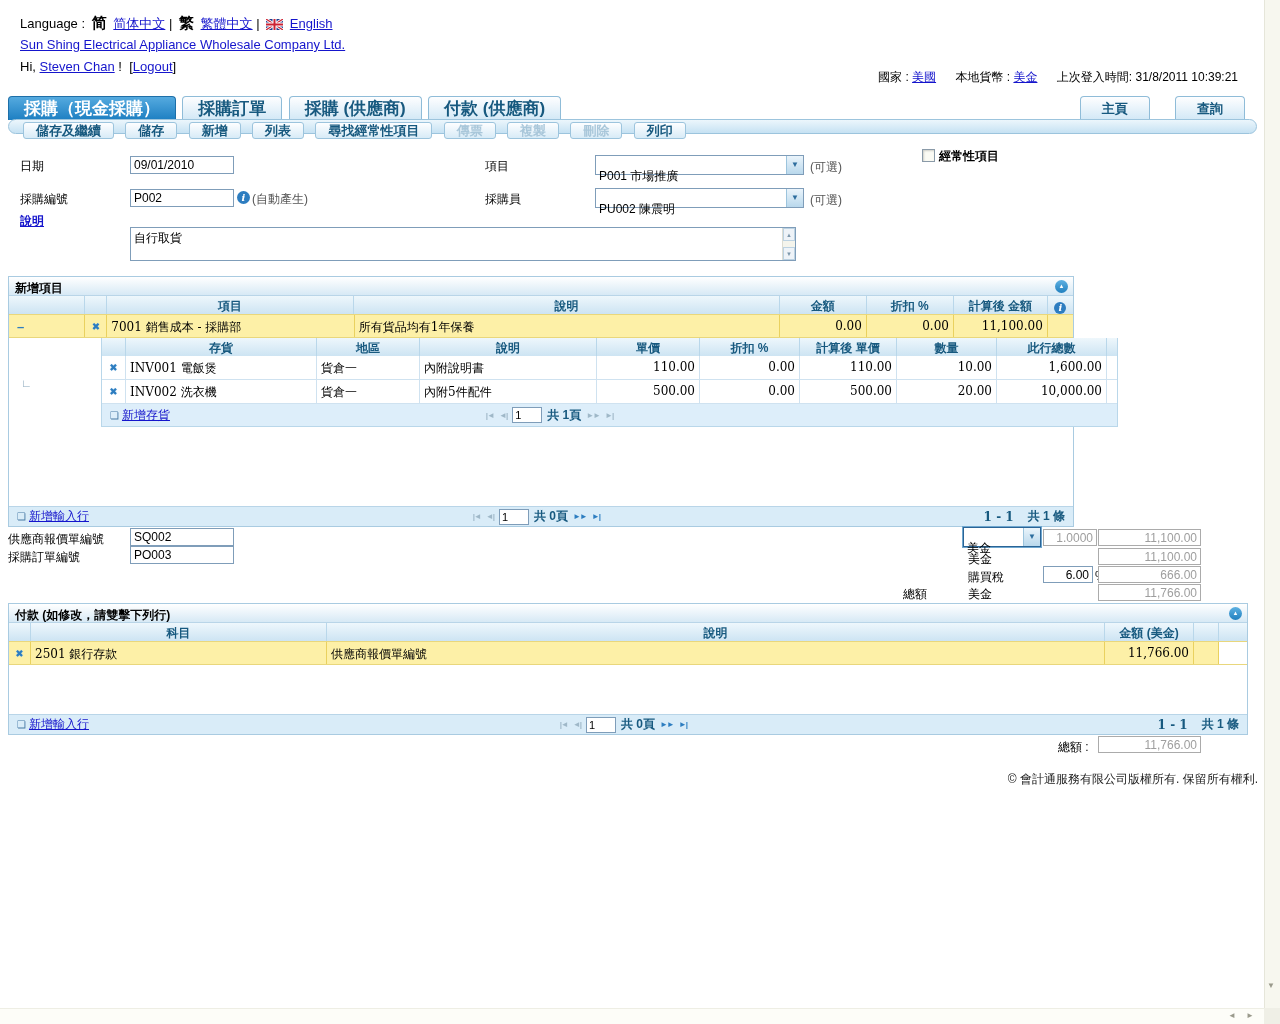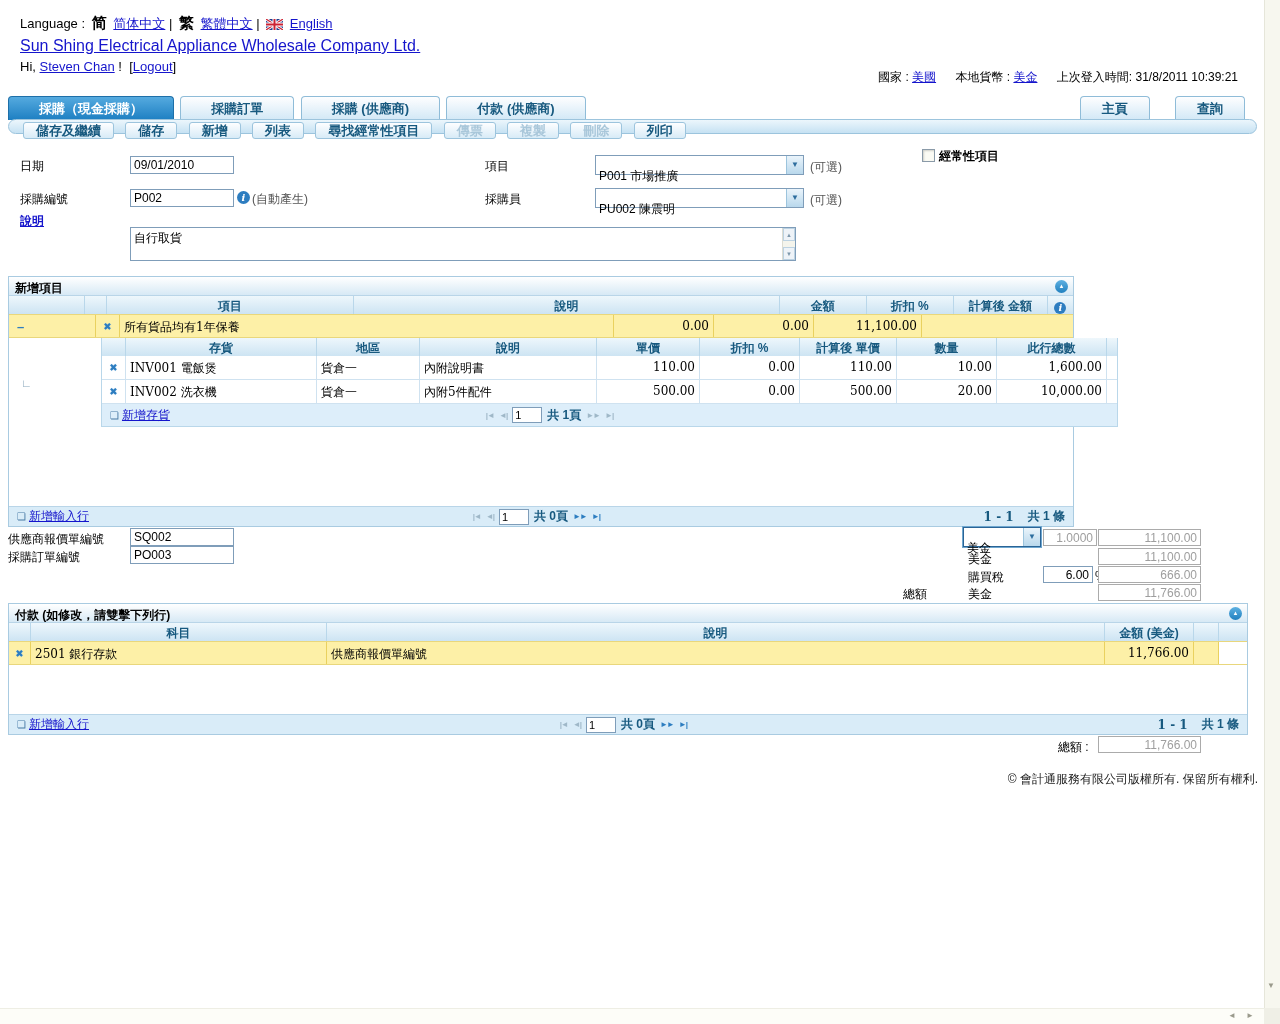--- a/index.html
+++ b/index.html
@@ -9,31 +9,31 @@
     background:#fff; color:#000;
     font-family:"Liberation Sans","DejaVu Sans",sans-serif; font-size:12px;
   }
   .lnk { color:#1515cc; text-decoration:underline; cursor:pointer; }
   .serif { font-family:"DejaVu Serif","Liberation Serif",serif; }
 
   
   .lang-line { position:absolute; left:20px; top:14px; font-size:13px; }
   .lang-badge { font-weight:bold; font-size:15px; margin:0 3px; }
   .flag { display:inline-block; vertical-align:-2px; margin:0 3px; }
-  .company-line { position:absolute; left:20px; top:37px; font-size:16px;text-align:center; }
+  .company-line { position:absolute; left:20px; top:37px; font-size:13px;text-align:center; }
   .hi-line { position:absolute; left:20px; top:59px; font-size:13px; }
   .info-line { position:absolute; right:42px; top:69px; font-size:12px; }
   .info-line .sep { margin:0 8px; }
 
   
   .tabbar { position:absolute; left:8px; top:96px; width:1249px; height:24px; }
   .tab {
-    display:inline-block; height:24px; line-height:23px; padding:0 30px; margin-right:3px;
+    display:inline-block; height:24px; line-height:23px; padding:0 15px; margin-right:3px;
     border:1px solid #8fbcd8; border-bottom:none; border-radius:4px 4px 0 0;
-    background:linear-gradient(#fefeff,#d2e8f6); color:#17597f; font-weight:bold; font-size:13px;
+    background:linear-gradient(#fefeff,#d2e8f6); color:#17597f; font-weight:bold; font-size:17px;
     cursor:pointer;
   }
   .tab.active { background:linear-gradient(#55aadf,#1d7fc2); color:#fff; border-color:#1d6fa8; }
   .navbtns { position:absolute; right:12px; top:0; }
   .navbtn {
     display:inline-block; width:70px; height:24px; line-height:23px; text-align:center; margin-left:22px;
     border:1px solid #8fbcd8; border-bottom:none; border-radius:4px 4px 0 0;
     background:linear-gradient(#fefeff,#d2e8f6); color:#17597f; font-weight:bold; font-size:13px; cursor:pointer;
   }
   .toolbar {
@@ -229,20 +229,21 @@
     <div class="hcell" style="width:494px;">說明</div>
     <div class="hcell" style="width:100px;">金額</div>
     <div class="hcell" style="width:100px;">折扣 %</div>
     <div class="hcell" style="width:108px;">計算後 金額</div>
     <div class="hcell" style="width:28px;border-right:none;"><span class="info-ic" style="width:12px;height:12px;line-height:12px;">i</span></div>
   </div>
 
   <div class="yrow">
     <div class="ycell rowminus" style="width:87px;">–</div>
     <div class="ycell" style="width:24px;text-align:center;"><span class="del">✖</span></div>
+    <div class="ycell serif" style="width:287px;">7001 銷售成本 - 採購部</div>
     <div class="ycell serif" style="width:494px;">所有貨品均有1年保養</div>
     <div class="ycell num serif" style="width:100px;">0.00</div>
     <div class="ycell num serif" style="width:100px;">0.00</div>
     <div class="ycell num serif" style="width:108px;">11,100.00</div>
     <div class="ycell" style="width:28px;border-right:none;"></div>
   </div>
 
   <span class="sub-level-ic">∟</span>
 
   <div class="subtable">

